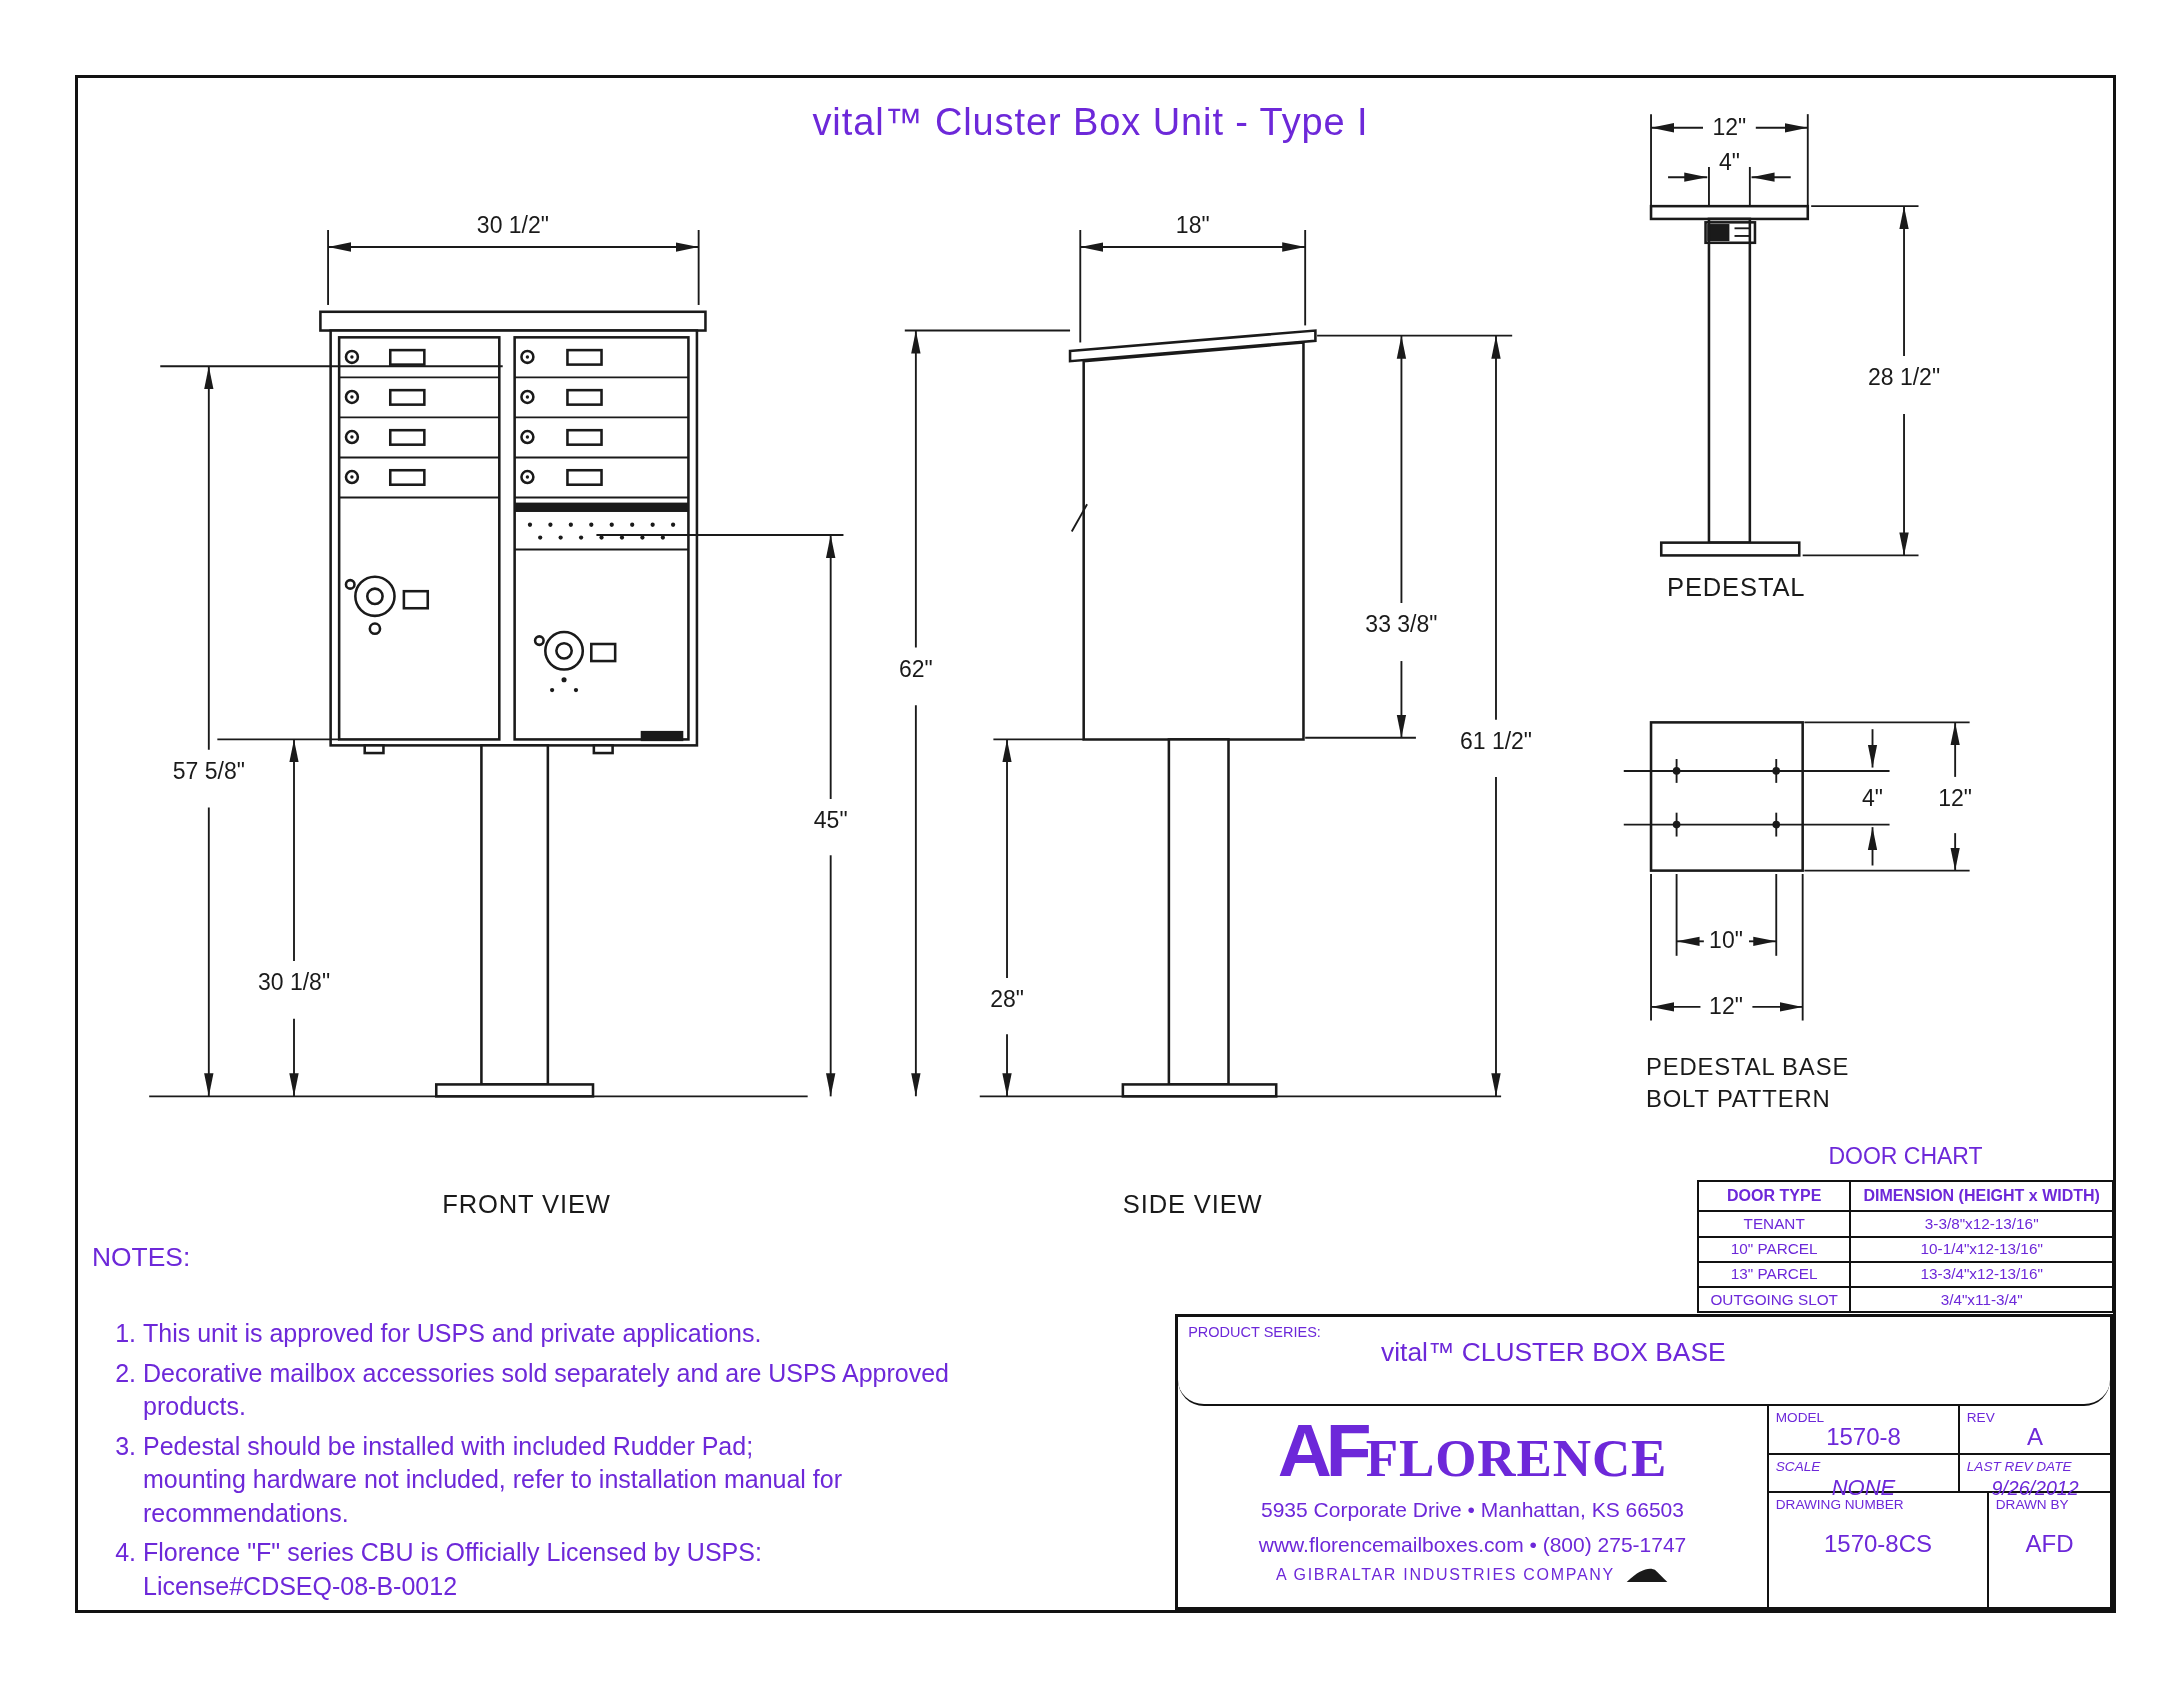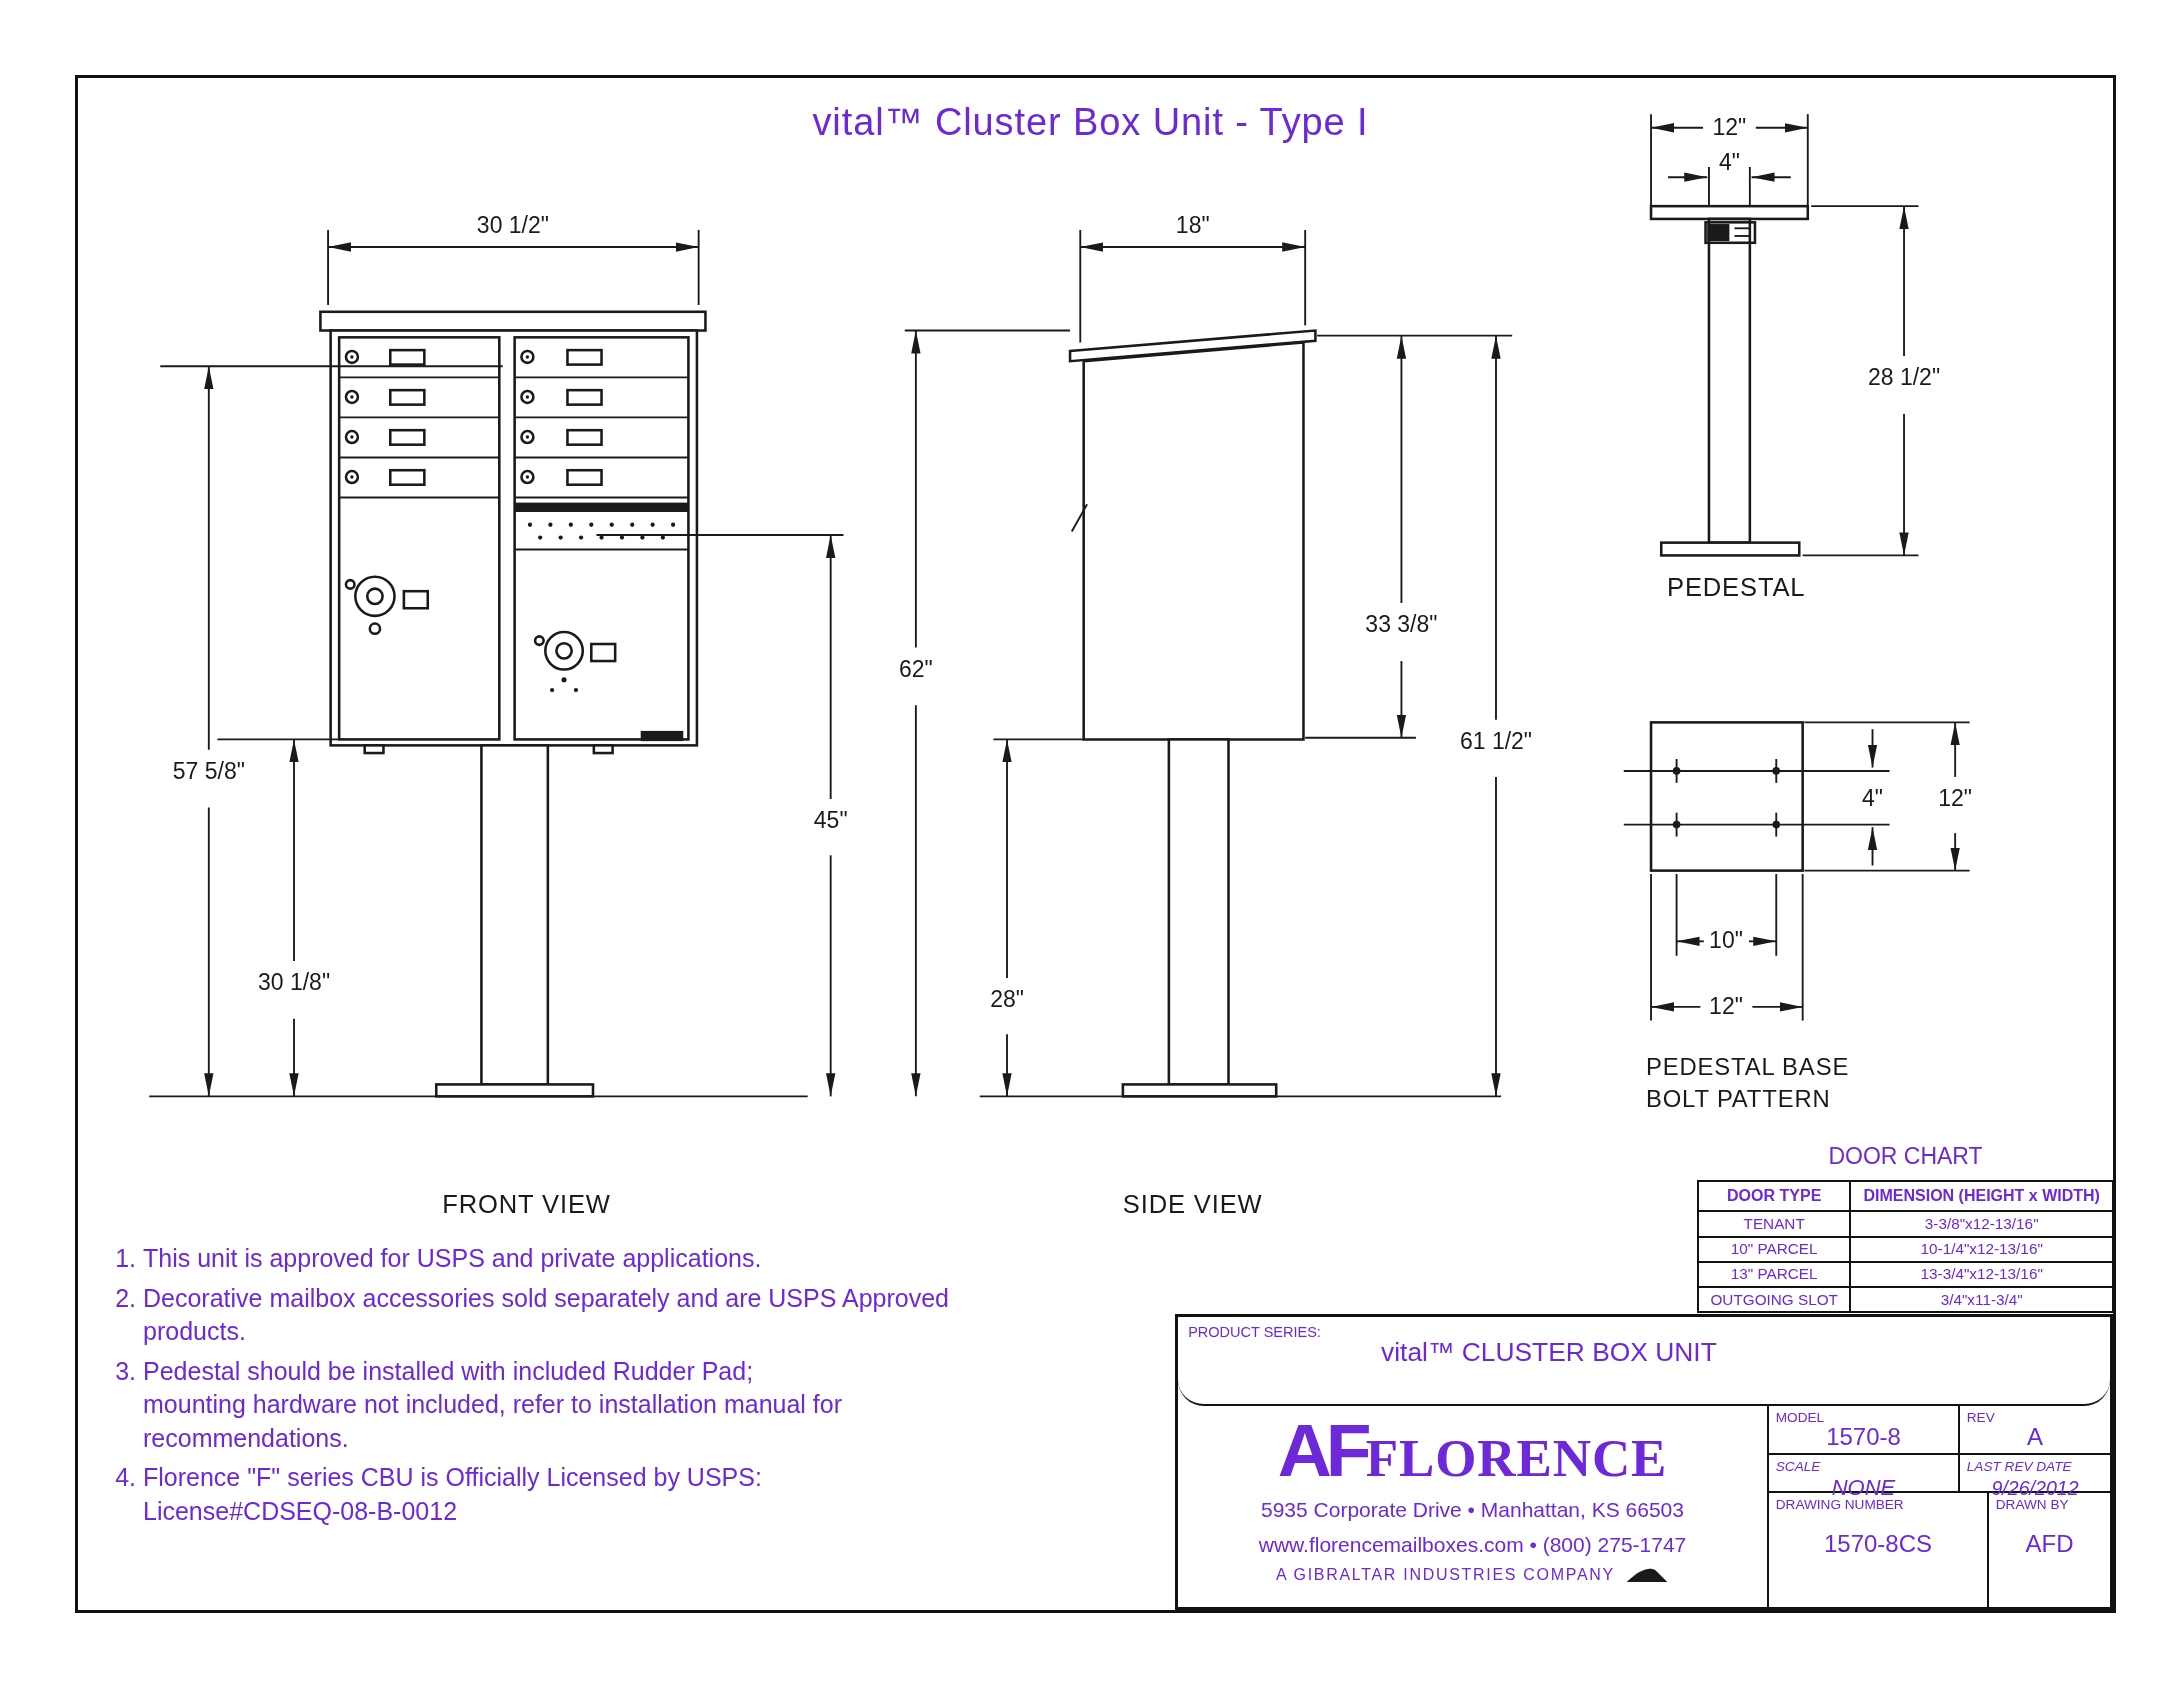--- a/index.html
+++ b/index.html
@@ -281,20 +281,21 @@
       <line class="ln" x1="2116" y1="1026" x2="2116" y2="1198"></line>
       <line class="ln" x1="1938" y1="1182" x2="1996" y2="1182" marker-start="url(#arr)"></line>
       <text class="dim" x="2026" y="1190">12"</text>
       <line class="ln" x1="2057" y1="1182" x2="2116" y2="1182" marker-end="url(#arr)"></line>
       <text class="caplabel" x="1932" y="1262">PEDESTAL BASE</text>
       <text class="caplabel" x="1932" y="1300">BOLT PATTERN</text>
     </g>
   </svg>
 
   <div class="notes">
+    <p class="notes-heading">NOTES:</p>
     <ol class="notes-list">
       <li>This unit is approved for USPS and private applications.</li>
       <li>Decorative mailbox accessories sold separately and are USPS Approved
 products.</li>
       <li>Pedestal should be installed with included Rudder Pad;
 mounting hardware not included, refer to installation manual for
 recommendations.</li>
       <li>Florence "F" series CBU is Officially Licensed by USPS:
 License#CDSEQ-08-B-0012</li>
     </ol>
@@ -324,21 +325,21 @@
         <td>OUTGOING SLOT</td>
         <td>3/4"x11-3/4"</td>
       </tr>
     </tbody>
       </table>
   </div>
 
   <div class="title-block">
     <div class="product-strip">
       <span class="ps-label">PRODUCT SERIES:</span>
-      <span class="ps-value">vital™ CLUSTER BOX UNIT</span>
+      <span class="ps-value">vital™ CLUSTER BOX BASE</span>
     </div>
     <div class="tb-lower">
       <div class="logo-cell">
         <div class="logo-line">
           <span class="af">AF</span><span class="florence">FLORENCE</span>
         </div>
         <div class="addr">5935 Corporate Drive • Manhattan, KS 66503</div>
         <div class="web">www.florencemailboxes.com • (800) 275-1747</div>
         <div class="gib">
           <span>A GIBRALTAR INDUSTRIES COMPANY</span>

